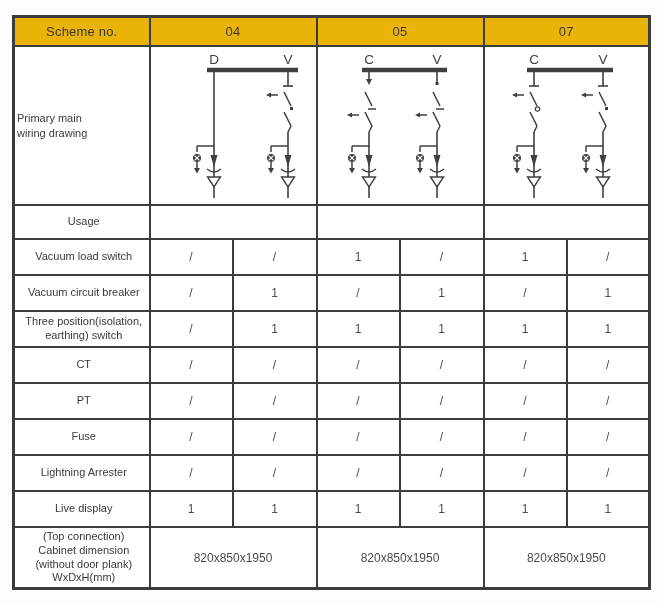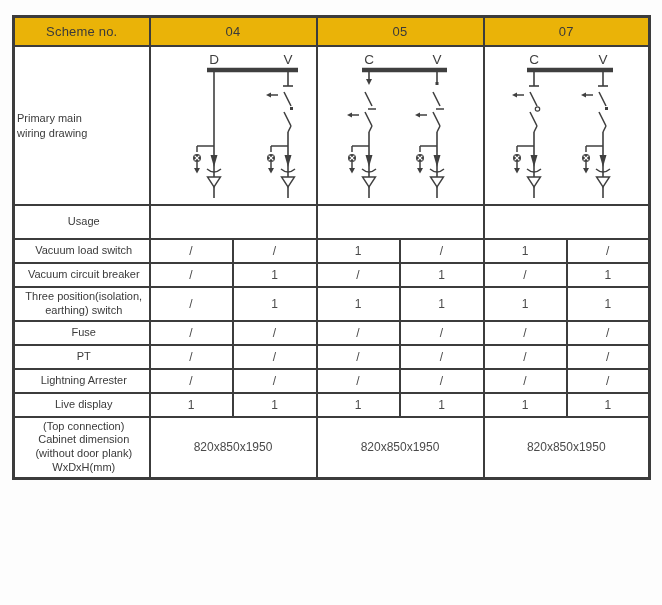--- a/index.html
+++ b/index.html
@@ -28,21 +28,21 @@
     white-space:pre-line;line-height:1.25;color:#3a3a3a;
   }
   td.lbl-center{
     font-size:11px;white-space:pre-line;
     line-height:1.3;color:#3a3a3a;padding:0 2px;
   }
   td.val{font-size:12px;text-align:center;color:#4a4a4a;}
   tr.r-head{height:25px;}
   tr.r-draw{height:159px;}
   tr.r-usage{height:34px;}
-  tr.r-std{height:24px;}
+  tr.r-std{height:36px;}
   tr.r-dim{height:60px;margin-top:42px;}
   td.draw-cell{text-align:center;vertical-align:middle;padding:0;}
   td.draw-cell svg{display:block;margin:0 auto;}
 </style>
 </head>
 <body>
 
 <table class="spec">
   <colgroup>
     <col style="width:136px">
@@ -231,33 +231,42 @@
     <td class="lbl">Three position(isolation,
 earthing) switch</td>
     <td class="val">/</td>
     <td class="val">1</td>
     <td class="val">1</td>
     <td class="val">1</td>
     <td class="val">1</td>
     <td class="val">1</td>
   </tr>
 
+  <tr class="r-std">
+    <td class="lbl">CT</td>
+    <td class="val">/</td>
+    <td class="val">/</td>
+    <td class="val">/</td>
+    <td class="val">/</td>
+    <td class="val">/</td>
+    <td class="val">/</td>
+  </tr>
+
+  <tr class="r-std">
+    <td class="lbl">PT</td>
+    <td class="val">/</td>
+    <td class="val">/</td>
+    <td class="val">/</td>
+    <td class="val">/</td>
+    <td class="val">/</td>
+    <td class="val">/</td>
+  </tr>
 
   <tr class="r-std">
     <td class="lbl">Fuse</td>
-    <td class="val">/</td>
-    <td class="val">/</td>
-    <td class="val">/</td>
-    <td class="val">/</td>
-    <td class="val">/</td>
-    <td class="val">/</td>
-  </tr>
-
-  <tr class="r-std">
-    <td class="lbl">PT</td>
     <td class="val">/</td>
     <td class="val">/</td>
     <td class="val">/</td>
     <td class="val">/</td>
     <td class="val">/</td>
     <td class="val">/</td>
   </tr>
 
   <tr class="r-std">
     <td class="lbl">Lightning Arrester</td>

